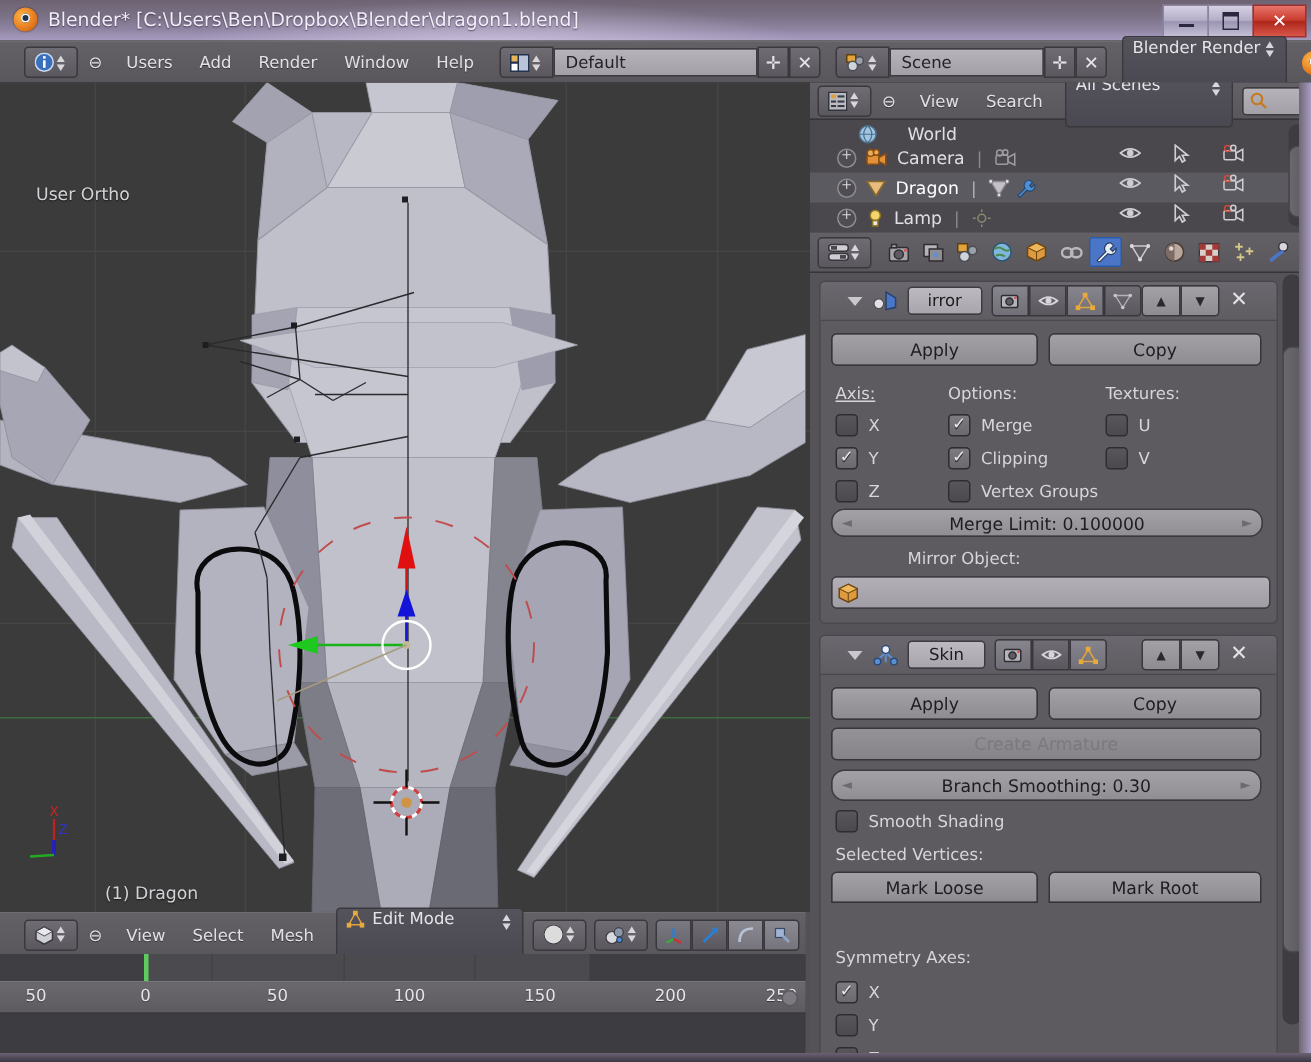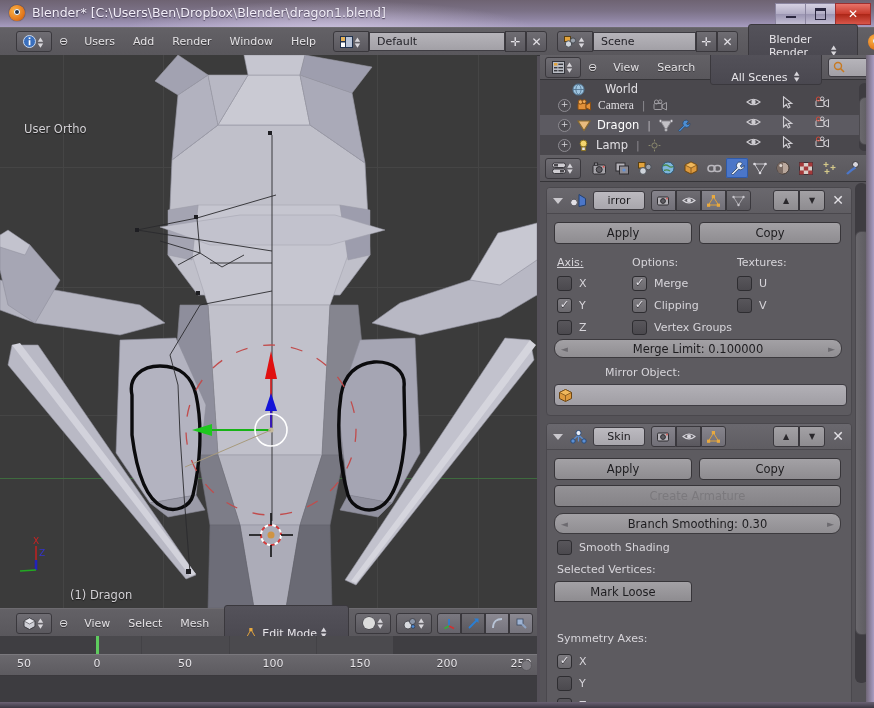--- a/index.html
+++ b/index.html
@@ -64,22 +64,22 @@
     color:#ddd;font-size:10px;
   }
   .updown{
     display:inline-flex;flex-direction:column;justify-content:center;align-items:center;
     width:9px;height:17px;line-height:6px;color:#d9d7dc;font-size:7px;
   }
   .updown i{font-style:normal;display:block;transform:scaleY(.8);}
   .dropdown{
     height:36px;border-radius:3px;border:1px solid #3a383d;
     background:linear-gradient(to bottom,#54525a,#4a4850);
-    display:flex;align-items:flex-end;color:#e6e4e8;font-size:11px;
-    padding:0 20px;box-sizing:border-box;
+    display:flex;align-items:flex-start;color:#e6e4e8;font-size:11px;
+    padding:0 6px;box-sizing:border-box;
   }
   .field{
     height:19px;border-radius:3px;border:1px solid #3e3c42;
     background:linear-gradient(to bottom,#b6b4ba,#a2a0a6);
     display:flex;align-items:center;color:#232228;font-size:11px;
     padding:0 7px;box-sizing:border-box;
   }
   .xbtn{
     width:19px;height:19px;border-radius:3px;border:1px solid #3a383d;
     background:linear-gradient(to bottom,#6f6d73,#5a585e);
@@ -115,21 +115,21 @@
   .lbl.dark{color:#1f1e21;}
   .scroll-track{background:#3e3c41;border-radius:6px;}
   .scroll-thumb{background:linear-gradient(to right,#6a686d,#5b595e);border-radius:6px;border:1px solid #4b494e;}
 
   
   #topbar{top:27px;width:874px;height:27px;}
 
   
   #viewport{
     position:absolute;left:0;top:55px;width:537px;height:553px;
-    background:#3b3b3b;overflow:hidden;
+    background:#3b3b3b;overflow:hidden;padding-left:36px;
   }
   .grid-v{position:absolute;top:0;bottom:0;width:1px;background:#454545;}
   .grid-h{position:absolute;left:0;right:0;height:1px;background:#454545;}
   .axis-green{position:absolute;left:0;right:0;height:1px;background:#3e6b3e;}
   .vp-label{position:absolute;color:#d4d2d6;font-size:11.5px;text-shadow:0 1px 1px rgba(0,0,0,.6);}
   .vp-axisgizmo{position:absolute;left:18px;bottom:28px;width:40px;height:48px;}
 
   
   #vpheader{top:608px;width:537px;height:28px;}
 
@@ -160,21 +160,21 @@
   #propstabs{position:absolute;left:0;top:0;width:334px;height:26px;
     background:linear-gradient(to bottom,#636166,#59575c);
     border-bottom:1px solid #353438;display:flex;align-items:center;}
   .ptab{width:22px;height:20px;display:flex;align-items:center;justify-content:center;
     border-radius:2px;}
   .ptab.active{background:#4b76c8;box-shadow:inset 0 0 0 1px #2f5aa8;}
   .panel{position:absolute;left:6px;width:304px;
     background:#5d5b60;border:1px solid #4a484d;border-radius:4px;}
   .panel-head{height:26px;display:flex;align-items:center;
     background:linear-gradient(to bottom,#6a686e,#5f5d62);border-bottom:1px solid #4a484d;
-    border-radius:3px 3px 0 0;padding:0 0;box-sizing:border-box;}
+    border-radius:3px 3px 0 0;padding:0 12px;box-sizing:border-box;}
   .tri{width:0;height:0;border-left:5px solid transparent;border-right:5px solid transparent;
     border-top:6px solid #cac8cd;}
   .mod-name{height:19px;border-radius:3px;border:1px solid #3e3c42;
     background:linear-gradient(to bottom,#bcbac0,#a8a6ac);
     color:#1c1b1e;font-size:11px;display:flex;align-items:center;justify-content:center;
     box-sizing:border-box;}
   .hdrtog{width:23px;height:19px;border:1px solid #3a383d;
     background:linear-gradient(to bottom,#6f6d73,#5a585e);
     display:flex;align-items:center;justify-content:center;}
   .arrbtn{width:24px;height:19px;border:1px solid #3a383d;border-radius:3px;
@@ -570,21 +570,21 @@
     <div class="out-row" style="top:40px;">
       <span class="out-expand" style="margin-left:18px;">+</span>
       <span style="margin-left:6px;display:flex;align-items:center;">
         <svg width="15" height="13" viewBox="0 0 15 13">
           <rect x="1" y="4.5" width="8" height="6" rx="1" fill="#e2913a" stroke="#8a4f12"></rect>
           <polygon points="9,6 13.5,3.5 13.5,11 9,8.8" fill="#e2913a" stroke="#8a4f12"></polygon>
           <circle cx="3.4" cy="3" r="2.2" fill="#f0ab58" stroke="#8a4f12"></circle>
           <circle cx="7.2" cy="2.6" r="1.9" fill="#f0ab58" stroke="#8a4f12"></circle>
         </svg>
       </span>
-      <span class="out-name" style="margin-left:6px;font-family:Liberation Serif, serif;">Camera</span>
+      <span class="out-name" style="margin-left:6px;">Camera</span>
       <span style="margin-left:8px;color:#8d8b90;">|</span>
       <span style="margin-left:8px;display:flex;align-items:center;opacity:.75;">
         <svg width="15" height="13" viewBox="0 0 15 13">
           <rect x="1" y="4.5" width="8" height="6" rx="1" fill="none" stroke="#b9b7bc"></rect>
           <polygon points="9,6 13.5,3.5 13.5,11 9,8.8" fill="none" stroke="#b9b7bc"></polygon>
           <circle cx="3.4" cy="3" r="2" fill="none" stroke="#b9b7bc"></circle>
           <circle cx="7.2" cy="2.6" r="1.7" fill="none" stroke="#b9b7bc"></circle>
         </svg>
       </span>
     </div>
@@ -963,20 +963,21 @@
         </div>
 
         <div style="position:absolute;left:10px;top:90px;display:flex;align-items:center;gap:7px;">
           <span class="chk"></span>
           <span class="lbl">Smooth Shading</span>
         </div>
 
         <span class="lbl" style="position:absolute;left:10px;top:113px;">Selected Vertices:</span>
 
         <div class="btn" style="position:absolute;left:7px;top:131px;width:138px;height:21px;border-radius:4px 4px 0 0;">Mark Loose</div>
+        <div class="btn" style="position:absolute;left:152px;top:131px;width:142px;height:21px;border-radius:4px 4px 0 0;">Mark Root</div>
 
         <span class="lbl" style="position:absolute;left:10px;top:182px;">Symmetry Axes:</span>
 
         <div style="position:absolute;left:10px;top:204px;display:flex;align-items:center;gap:7px;">
           <span class="chk on">
               <span class="tick">✓</span>
             </span>
           <span class="lbl">X</span>
         </div>
         <div style="position:absolute;left:10px;top:226px;display:flex;align-items:center;gap:7px;">

